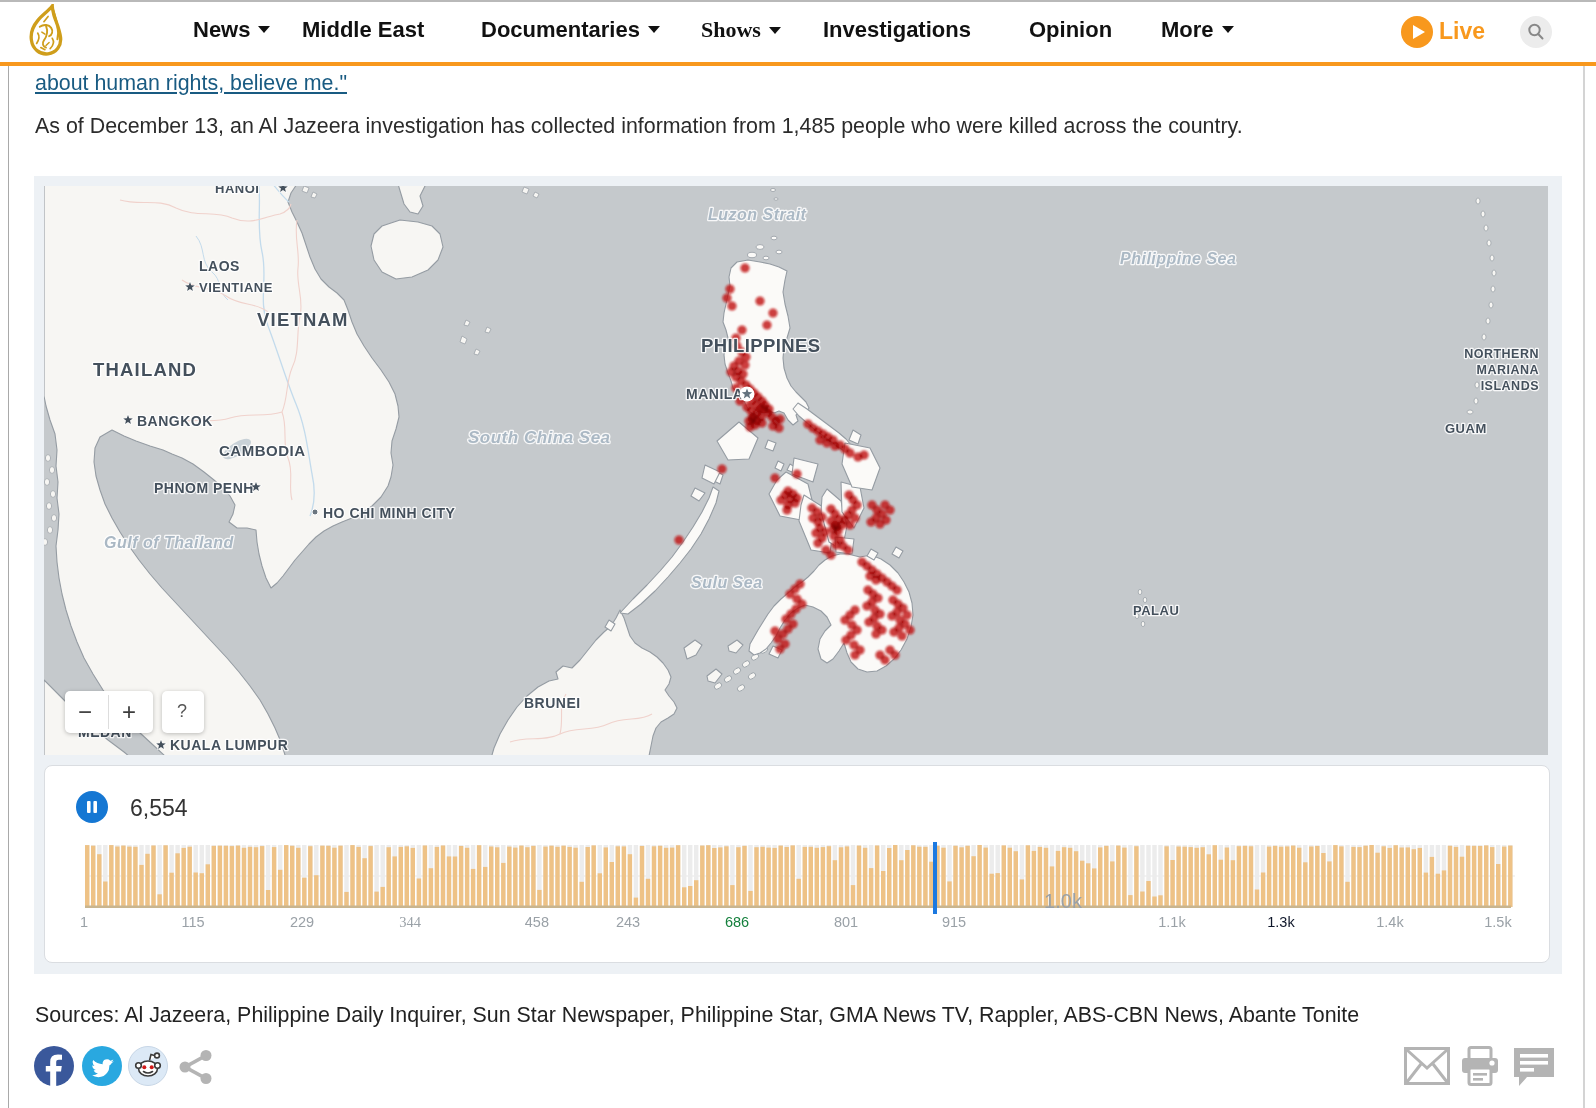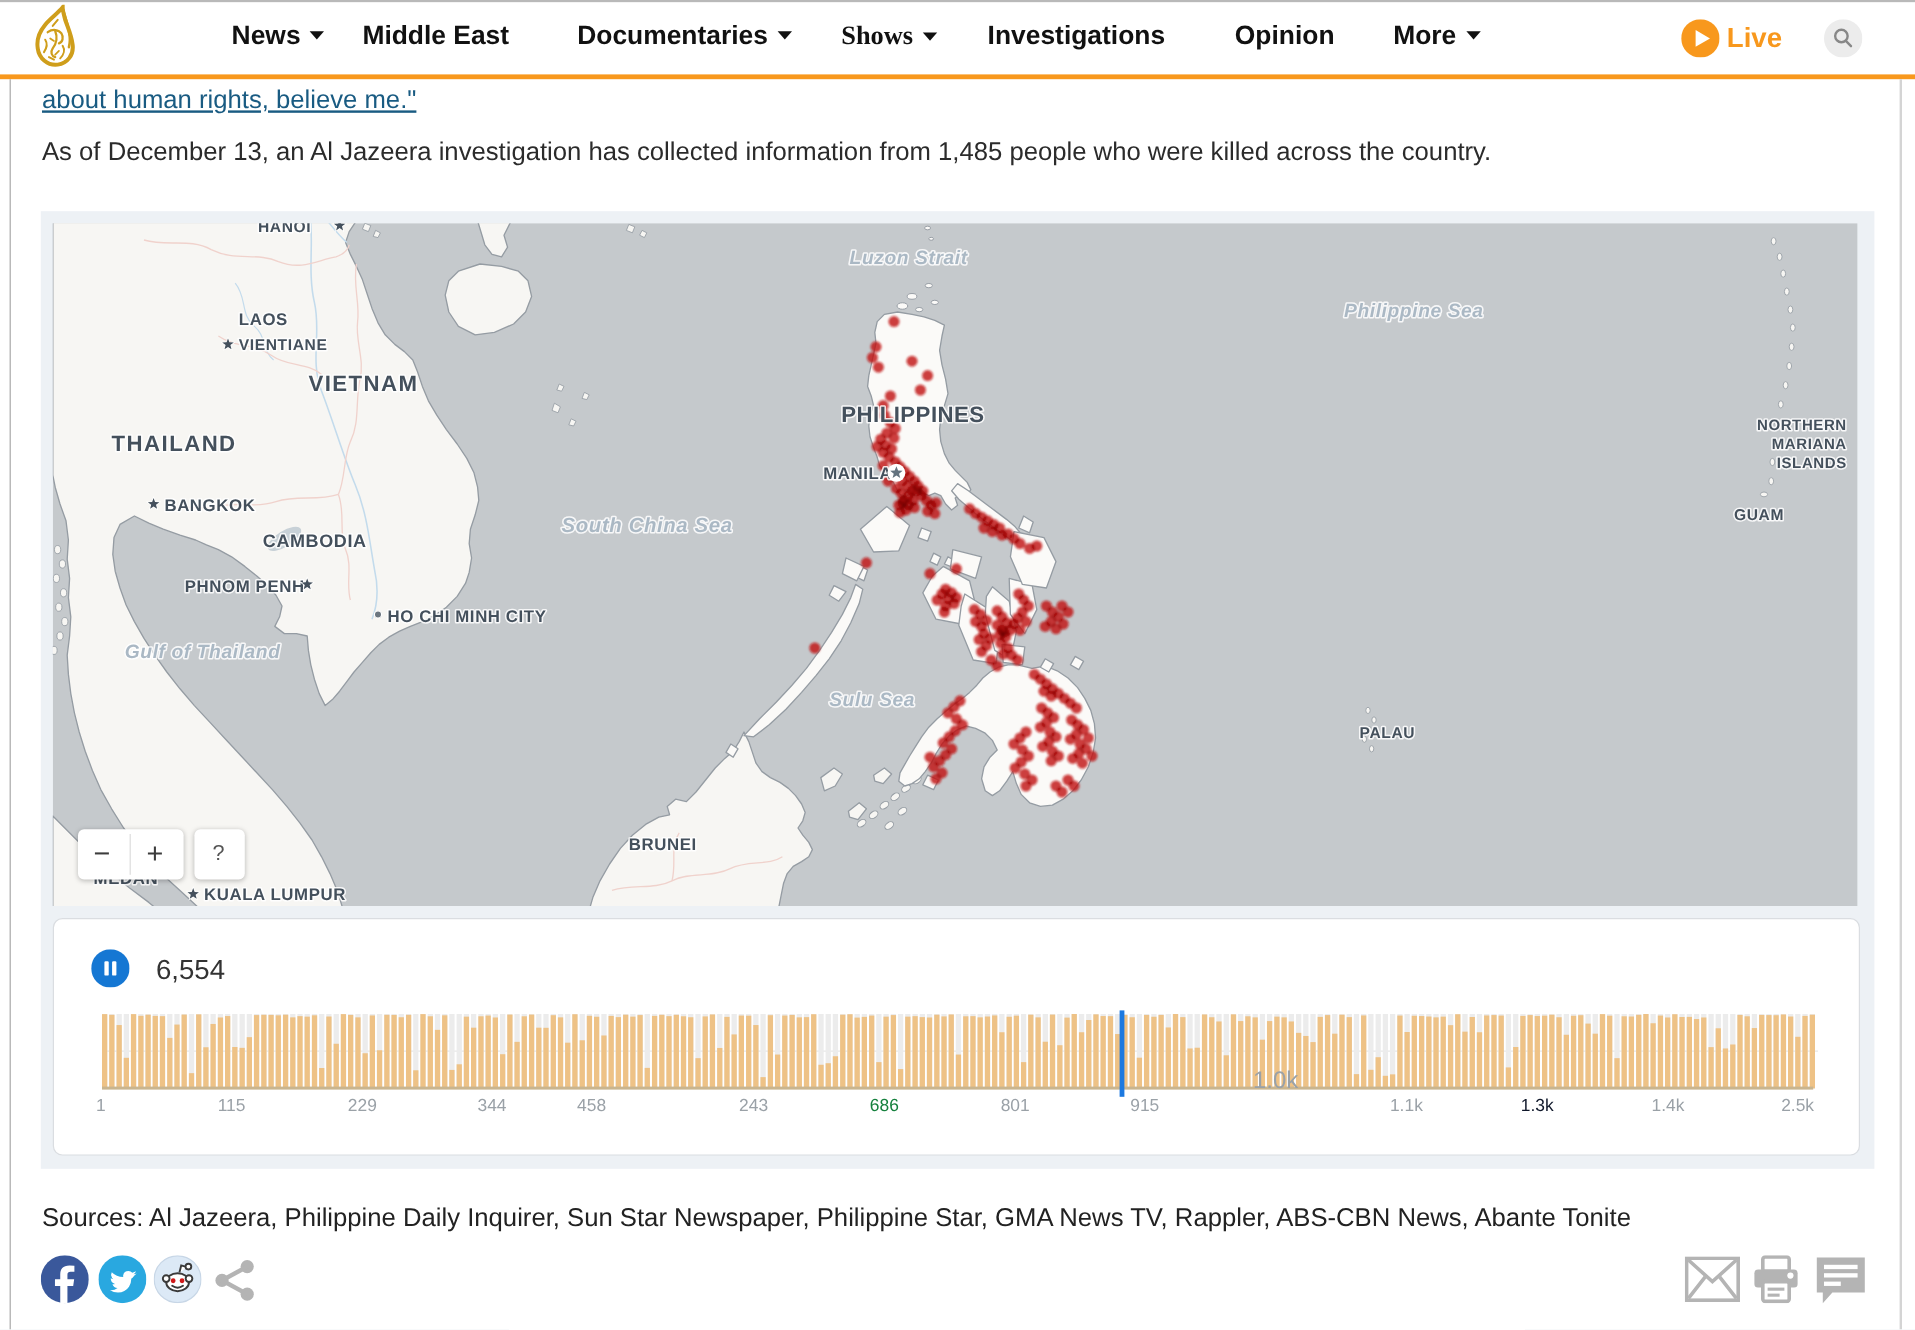--- a/index.html
+++ b/index.html
@@ -868,31 +868,31 @@
 <rect x="1410.0" y="7.1" width="4.4" height="59.9" fill="#eec286"></rect>
 <rect x="1416.0" y="24.0" width="4.4" height="43.0" fill="#eec286"></rect>
 <rect x="1422.0" y="6.6" width="4.4" height="60.4" fill="#eec286"></rect>
 <rect x="1428.1" y="5.6" width="4.4" height="61.4" fill="#eec286"></rect>
 <rect x="5" y="65.5" width="1426" height="2.5" fill="#c9b58f"></rect>
 <rect x="853" y="2" width="4" height="72" fill="#1c79e0"></rect>
 </svg>
 <span style="position:absolute;left:54px;top:914px;width:60px;text-align:center;font-size:14.5px;color:#9aa1a7;">1</span>
 <span style="position:absolute;left:163px;top:914px;width:60px;text-align:center;font-size:14.5px;color:#9aa1a7;">115</span>
 <span style="position:absolute;left:272px;top:914px;width:60px;text-align:center;font-size:14.5px;color:#9aa1a7;">229</span>
-<span style="position:absolute;left:380px;top:914px;width:60px;text-align:center;font-size:14.5px;color:#9aa1a7;">344</span>
-<span style="position:absolute;left:463px;top:914px;width:60px;text-align:center;font-size:14.5px;color:#9aa1a7;">458</span>
+<span style="position:absolute;left:380px;top:914px;width:60px;text-align:center;font-size:14.5px;color:#9aa1a7;font-family:Liberation Serif, serif;">344</span>
+<span style="position:absolute;left:489px;top:914px;width:60px;text-align:right;font-size:14.5px;color:#9aa1a7;">458</span>
 <span style="position:absolute;left:598px;top:914px;width:60px;text-align:center;font-size:14.5px;color:#9aa1a7;">243</span>
 <span style="position:absolute;left:707px;top:914px;width:60px;text-align:center;font-size:14.5px;color:#15803d;">686</span>
 <span style="position:absolute;left:816px;top:914px;width:60px;text-align:center;font-size:14.5px;color:#9aa1a7;">801</span>
 <span style="position:absolute;left:924px;top:914px;width:60px;text-align:center;font-size:14.5px;color:#9aa1a7;">915</span>
 <span style="position:absolute;left:1033px;top:890px;width:60px;text-align:center;font-size:20px;color:#9aa1a7;">1.0k</span>
 <span style="position:absolute;left:1142px;top:914px;width:60px;text-align:center;font-size:14.5px;color:#9aa1a7;">1.1k</span>
 <span style="position:absolute;left:1251px;top:914px;width:60px;text-align:center;font-size:14.5px;color:#0f172a;">1.3k</span>
 <span style="position:absolute;left:1360px;top:914px;width:60px;text-align:center;font-size:14.5px;color:#9aa1a7;">1.4k</span>
-<span style="position:absolute;left:1468px;top:914px;width:60px;text-align:center;font-size:14.5px;color:#9aa1a7;">2.5k</span>
+<span style="position:absolute;left:1468px;top:914px;width:60px;text-align:center;font-size:14.5px;color:#9aa1a7;">1.5k</span>
 
 <div style="position:absolute;left:35px;top:1003px;font-size:21.4px;color:#222;">Sources: Al Jazeera, Philippine Daily Inquirer, Sun Star Newspaper, Philippine Star, GMA News TV, Rappler, ABS-CBN News, Abante Tonite</div>
 <svg width="40" height="40" viewBox="0 0 40 40" style="position:absolute;left:34px;top:1046px;">
 <circle cx="20" cy="20" r="20" fill="#3a589b"></circle>
 <path d="M22.2 40 L22.2 25.6 L27 25.6 L27.8 20 L22.2 20 L22.2 16.2 Q22.2 13.8 24.8 13.8 L28 13.8 L28 8.8 Q26 8.5 24 8.5 Q19.8 8.5 17.9 10.6 Q16.2 12.5 16.2 15.8 L16.2 20 L11.8 20 L11.8 25.6 L16.2 25.6 L16.2 40 Z" fill="#fff"></path>
 </svg>
 <svg width="40" height="40" viewBox="0 0 40 40" style="position:absolute;left:82px;top:1046px;">
 <circle cx="20" cy="20" r="20" fill="#29a8e0"></circle>
 <path d="M31 13.6 Q29.8 14.1 28.5 14.3 Q29.9 13.5 30.4 12 Q29.1 12.8 27.6 13.1 Q26.4 11.8 24.6 11.8 Q21.2 11.8 20.5 15 Q20.4 15.7 20.6 16.4 Q15.2 16.1 11.7 12.6 Q10.4 14.8 11.9 17 Q12.3 17.6 12.9 18 Q11.8 18 10.9 17.4 Q10.9 20.8 14.2 21.8 Q13.2 22 12.2 21.9 Q13.2 24.6 16.2 24.8 Q13.7 26.8 10.3 26.5 Q13.2 28.4 16.5 28.4 Q22 28.4 25 23.9 Q26.7 21.4 26.7 18.2 Q26.7 17.9 26.7 17.7 Q28.1 16.7 29 15.3 Q31 13.6 31 13.6 Z" fill="#fff" transform="translate(-1.5,0.5) scale(1.08)"></path>
 </svg>

